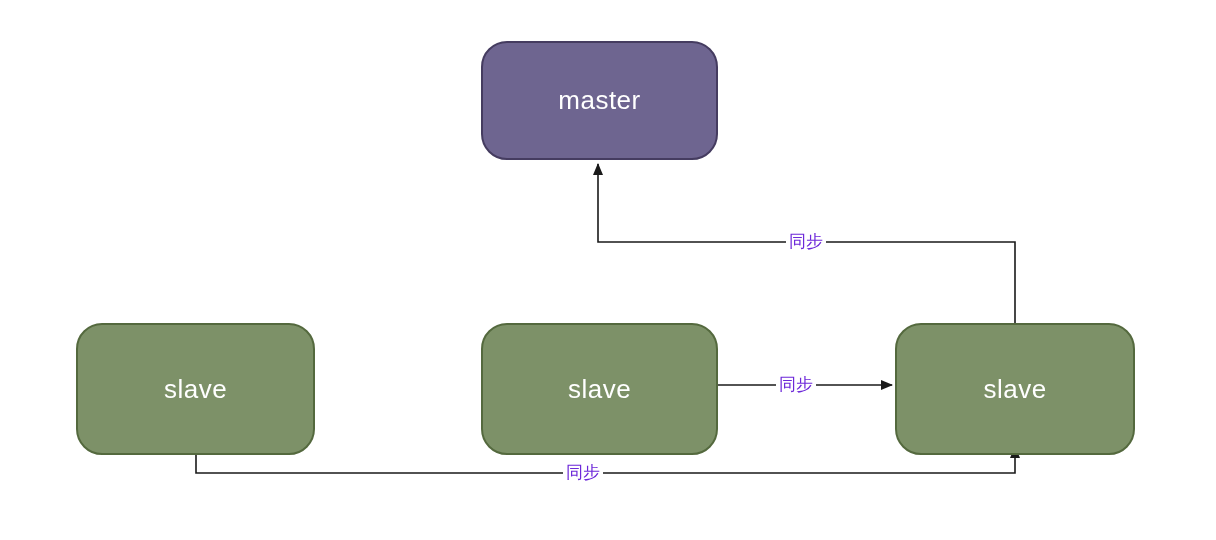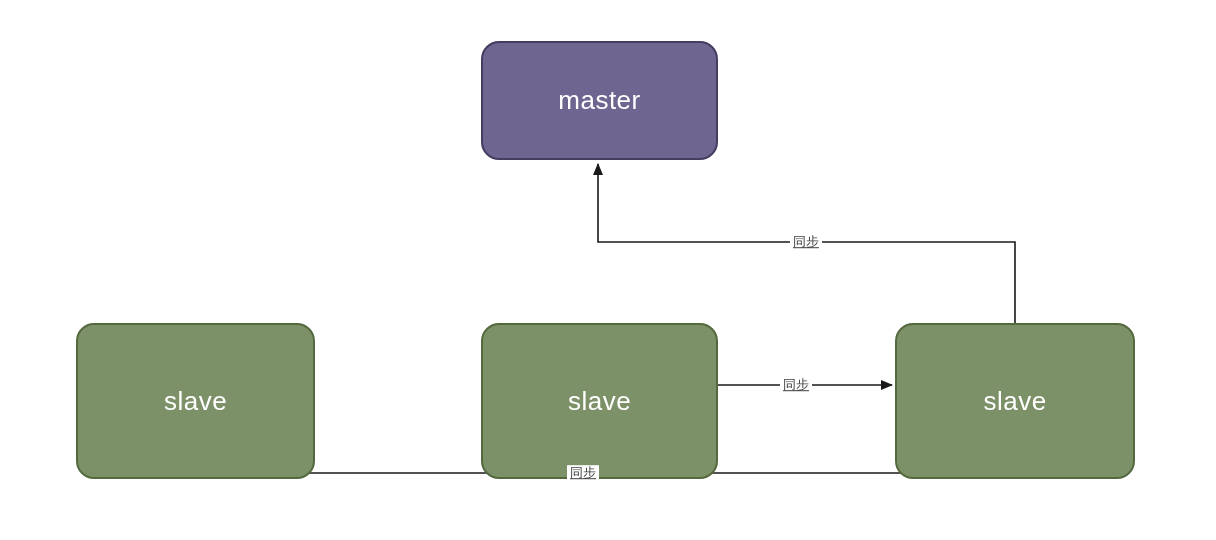--- a/index.html
+++ b/index.html
@@ -22,54 +22,53 @@
     width: 1216px;
     height: 540px;
     z-index: 1;
   }
   .node {
     position: absolute;
     z-index: 2;
     display: flex;
     align-items: center;
     justify-content: center;
-    border-radius: 18px;
+    border-radius: 26px;
     box-sizing: border-box;
     color: #ffffff;
     font-size: 26px;
     letter-spacing: 0.5px;
   }
   .node-master {
     left: 481px;
     top: 41px;
     width: 237px;
     height: 119px;
     background: #6e6590;
     border: 2px solid #453c60;
   }
   .node-slave {
     top: 323px;
-    height: 156px;
+    height: 132px;
     background: #7d9168;
     border: 2px solid #54693e;
   }
   .node-slave-left   { left: 76px;  width: 239px; }
   .node-slave-middle { left: 481px; width: 237px; }
   .node-slave-right  { left: 895px; width: 240px; }
   .edge-label {
     position: absolute;
     z-index: 3;
     transform: translate(-50%, -50%);
     background: #ffffff;
-    color: #404040;
-    font-size: 13px;
+    color: #6d28d9;
+    font-size: 17px;
     line-height: 1.2;
     padding: 0 3px;
     white-space: nowrap;
-    text-decoration: underline;
   }
   .edge-label-top    { left: 806px; top: 242px; }
   .edge-label-middle { left: 796px; top: 385px; }
   .edge-label-bottom { left: 583px; top: 473px; }
   .watermark {
     position: absolute;
     z-index: 3;
     right: 10px;
     top: 503px;
     color: #c9c9c9;

